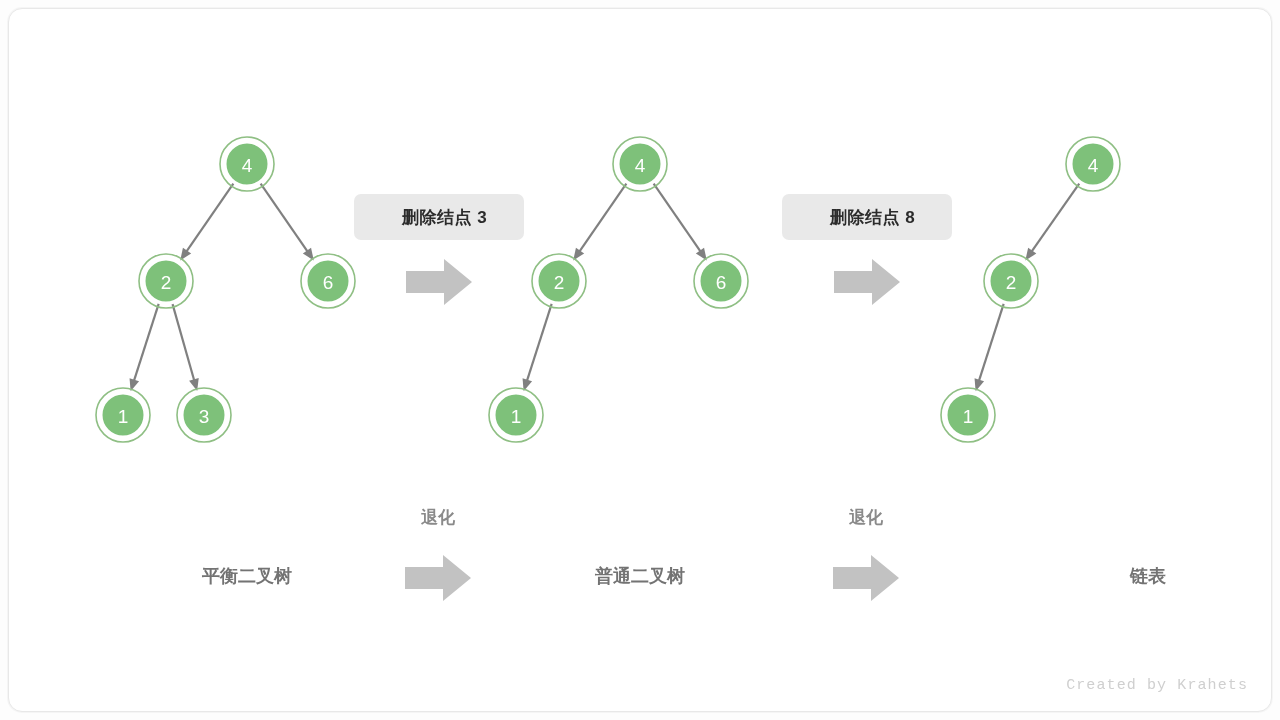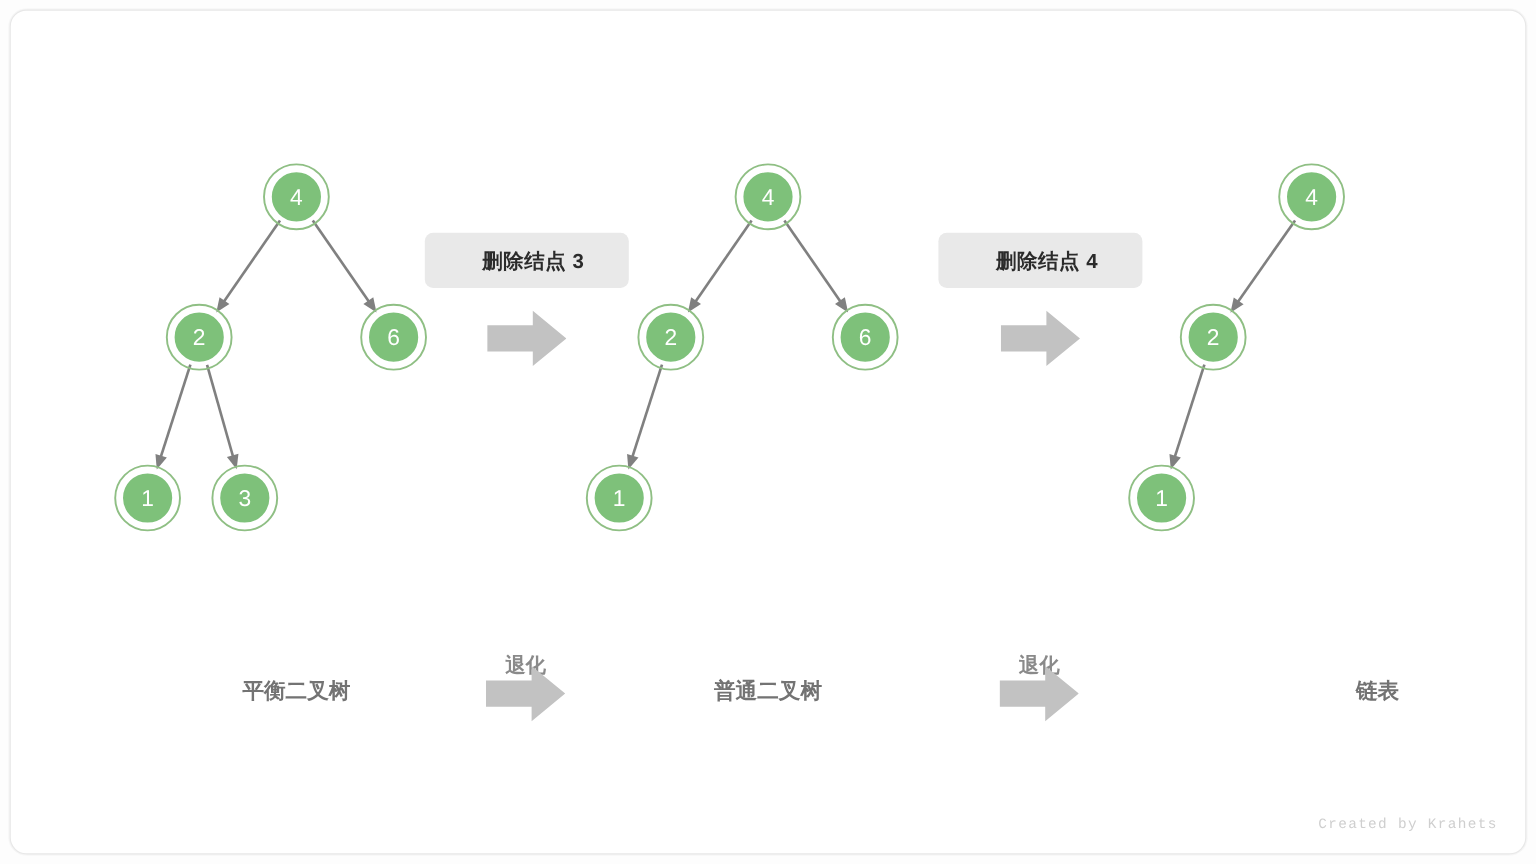--- a/index.html
+++ b/index.html
@@ -101,31 +101,30 @@
   }
 
   .degrade {
     position: absolute;
     color: #8a8a8a;
     font-size: 17px;
     font-weight: bold;
     white-space: nowrap;
     text-align: center;
     transform: translateX(-50%);
-    margin-top: 37px;
   }
 
   
   .credit {
     position: absolute;
     right: 32px;
     bottom: 26px;
     color: #cfcfcf;
     font-family: "Liberation Mono", "DejaVu Sans Mono", monospace;
-    font-size: 12px;
+    font-size: 15px;
     letter-spacing: 1.1px;
     white-space: nowrap;
   }
 </style>
 </head>
 <body>
 
 <div id="canvas">
 
   <div class="card"></div>
@@ -242,21 +241,21 @@
   </div>
 
   <div class="degrade" style="left:438px; top:506px;">退化</div>
 
   <div class="block-arrow" style="left:405px; top:553px;">
     <svg width="66" height="50" viewBox="0 0 66 50">
       <path d="M0,14 L38,14 L38,2 L66,25 L38,48 L38,36 L0,36 Z"></path>
     </svg>
   </div>
 
-  <div class="chip" style="left:782px; top:194px; width:170px; height:46px;">删除结点  4</div>
+  <div class="chip" style="left:782px; top:194px; width:170px; height:46px;">删除结点  8</div>
 
   <div class="block-arrow" style="left:834px; top:257px;">
     <svg width="66" height="50" viewBox="0 0 66 50">
       <path d="M0,14 L38,14 L38,2 L66,25 L38,48 L38,36 L0,36 Z"></path>
     </svg>
   </div>
 
   <div class="degrade" style="left:866px; top:506px;">退化</div>
 
   <div class="block-arrow" style="left:833px; top:553px;">

